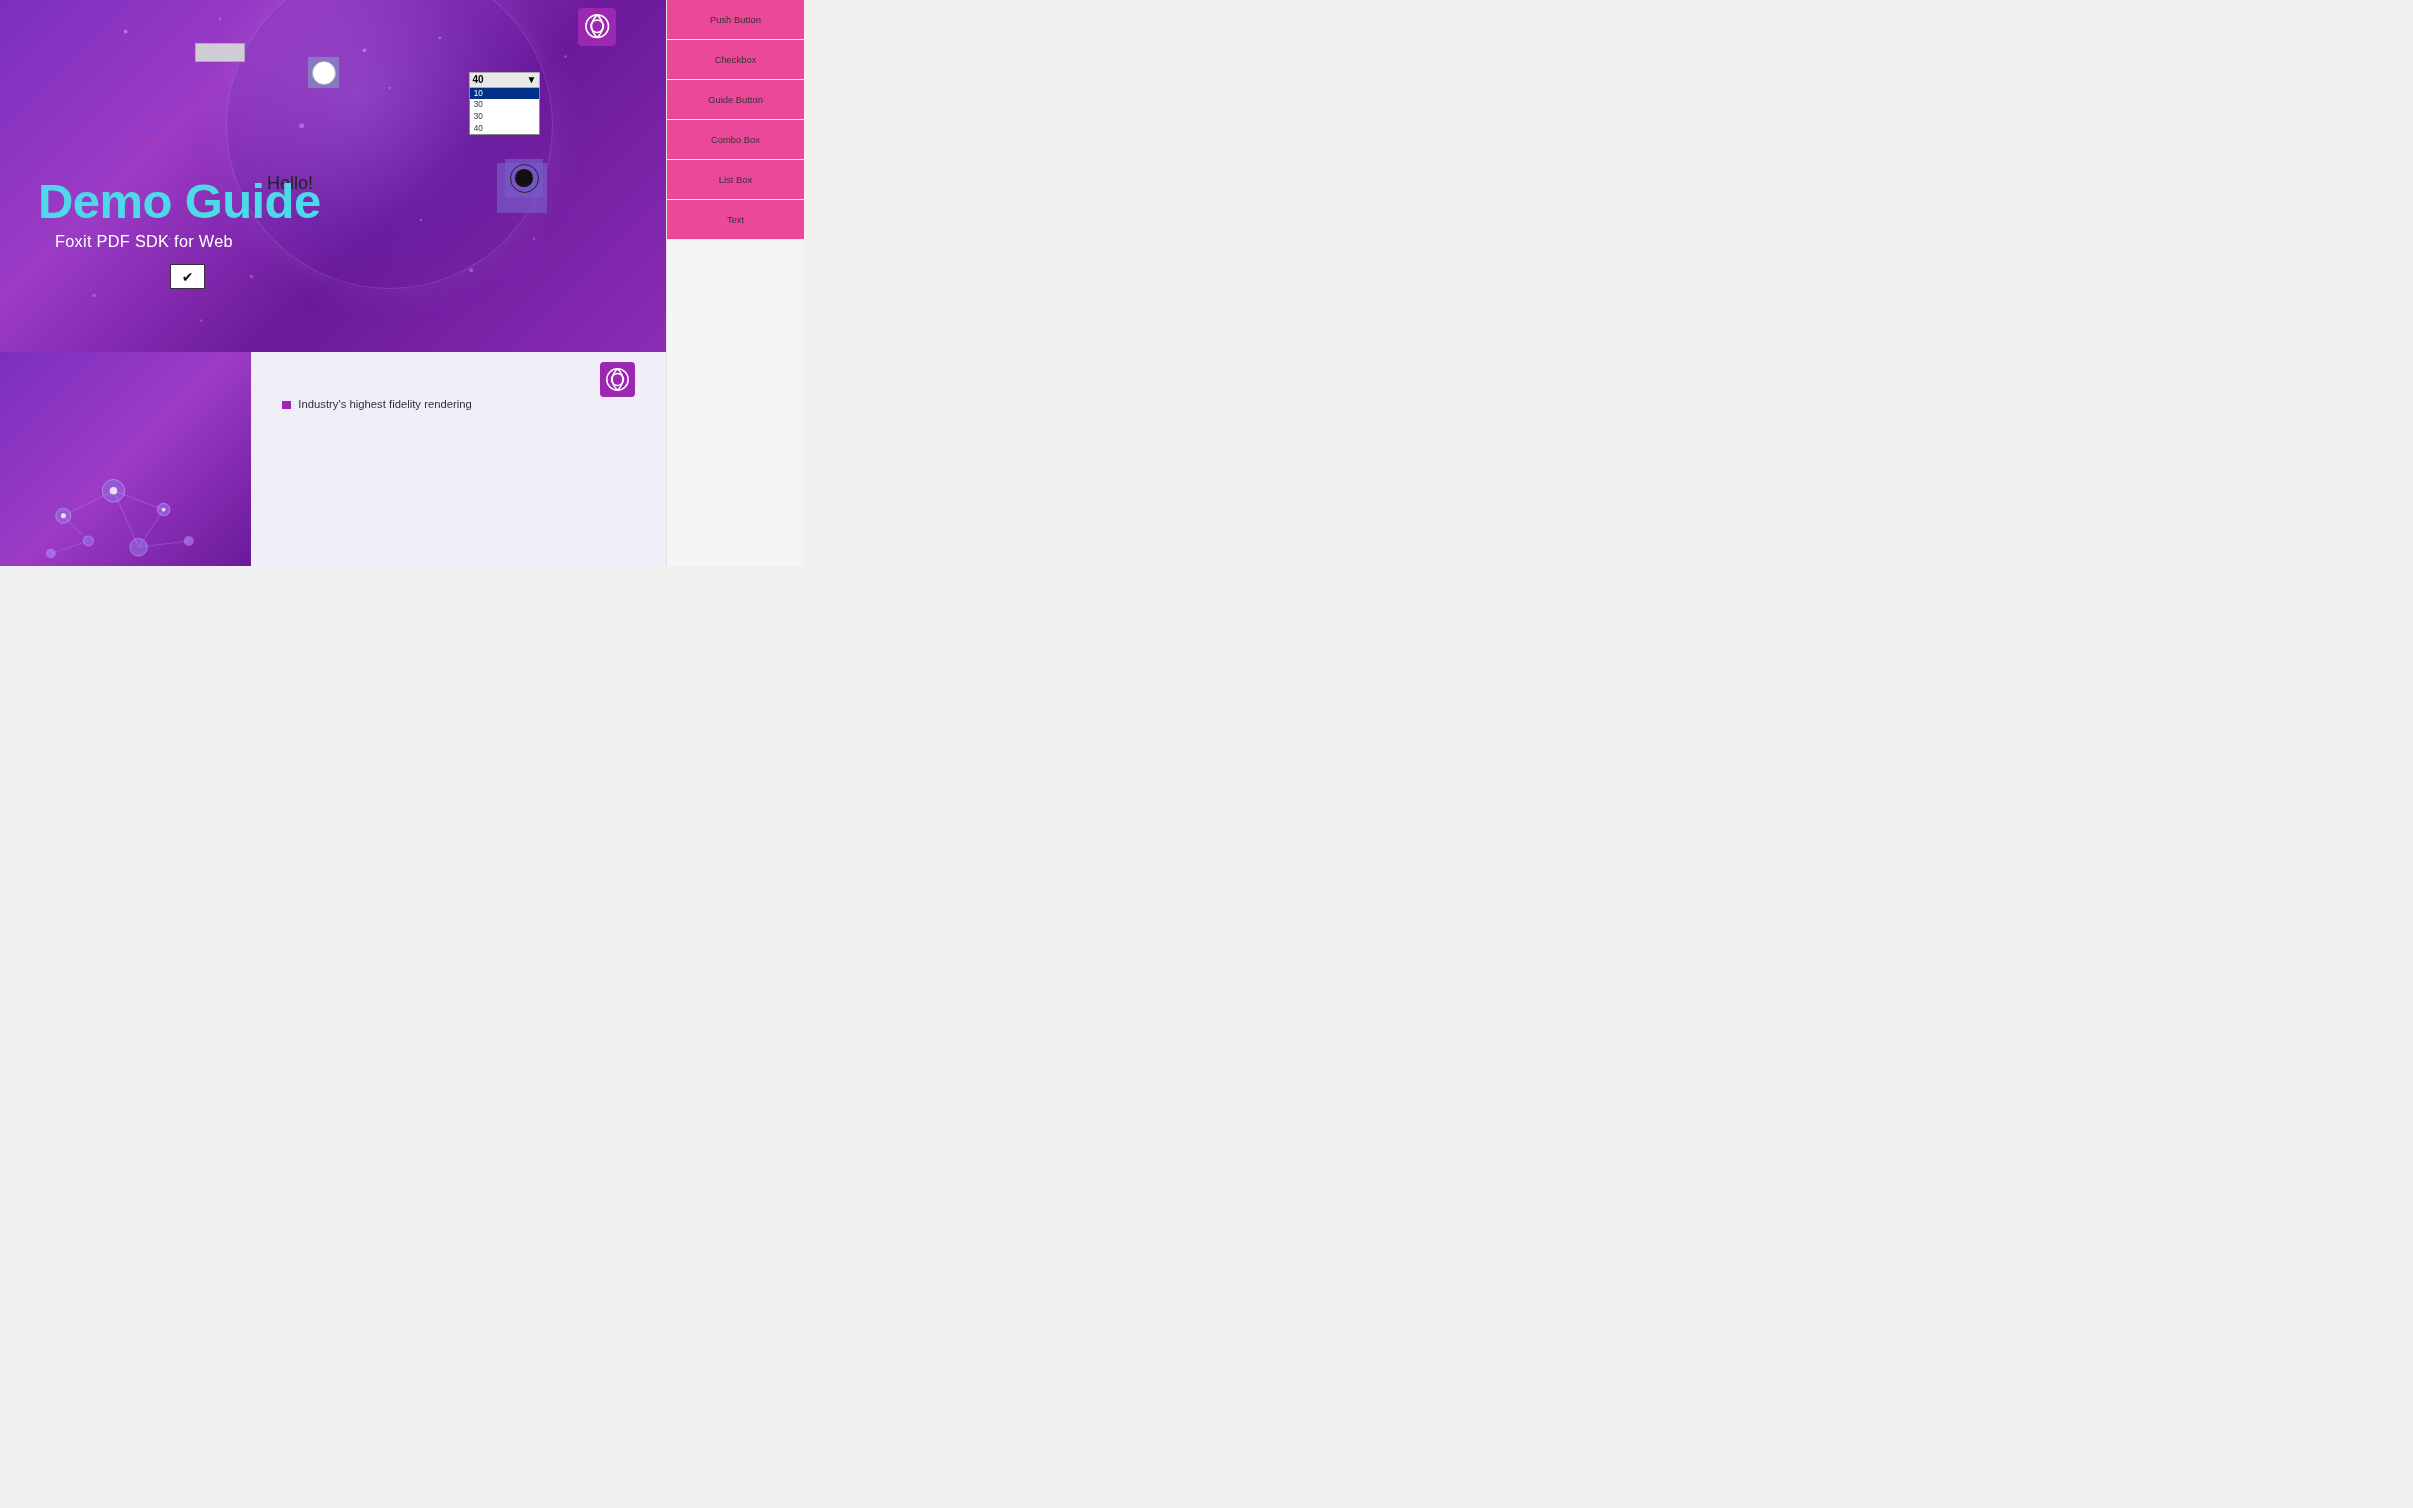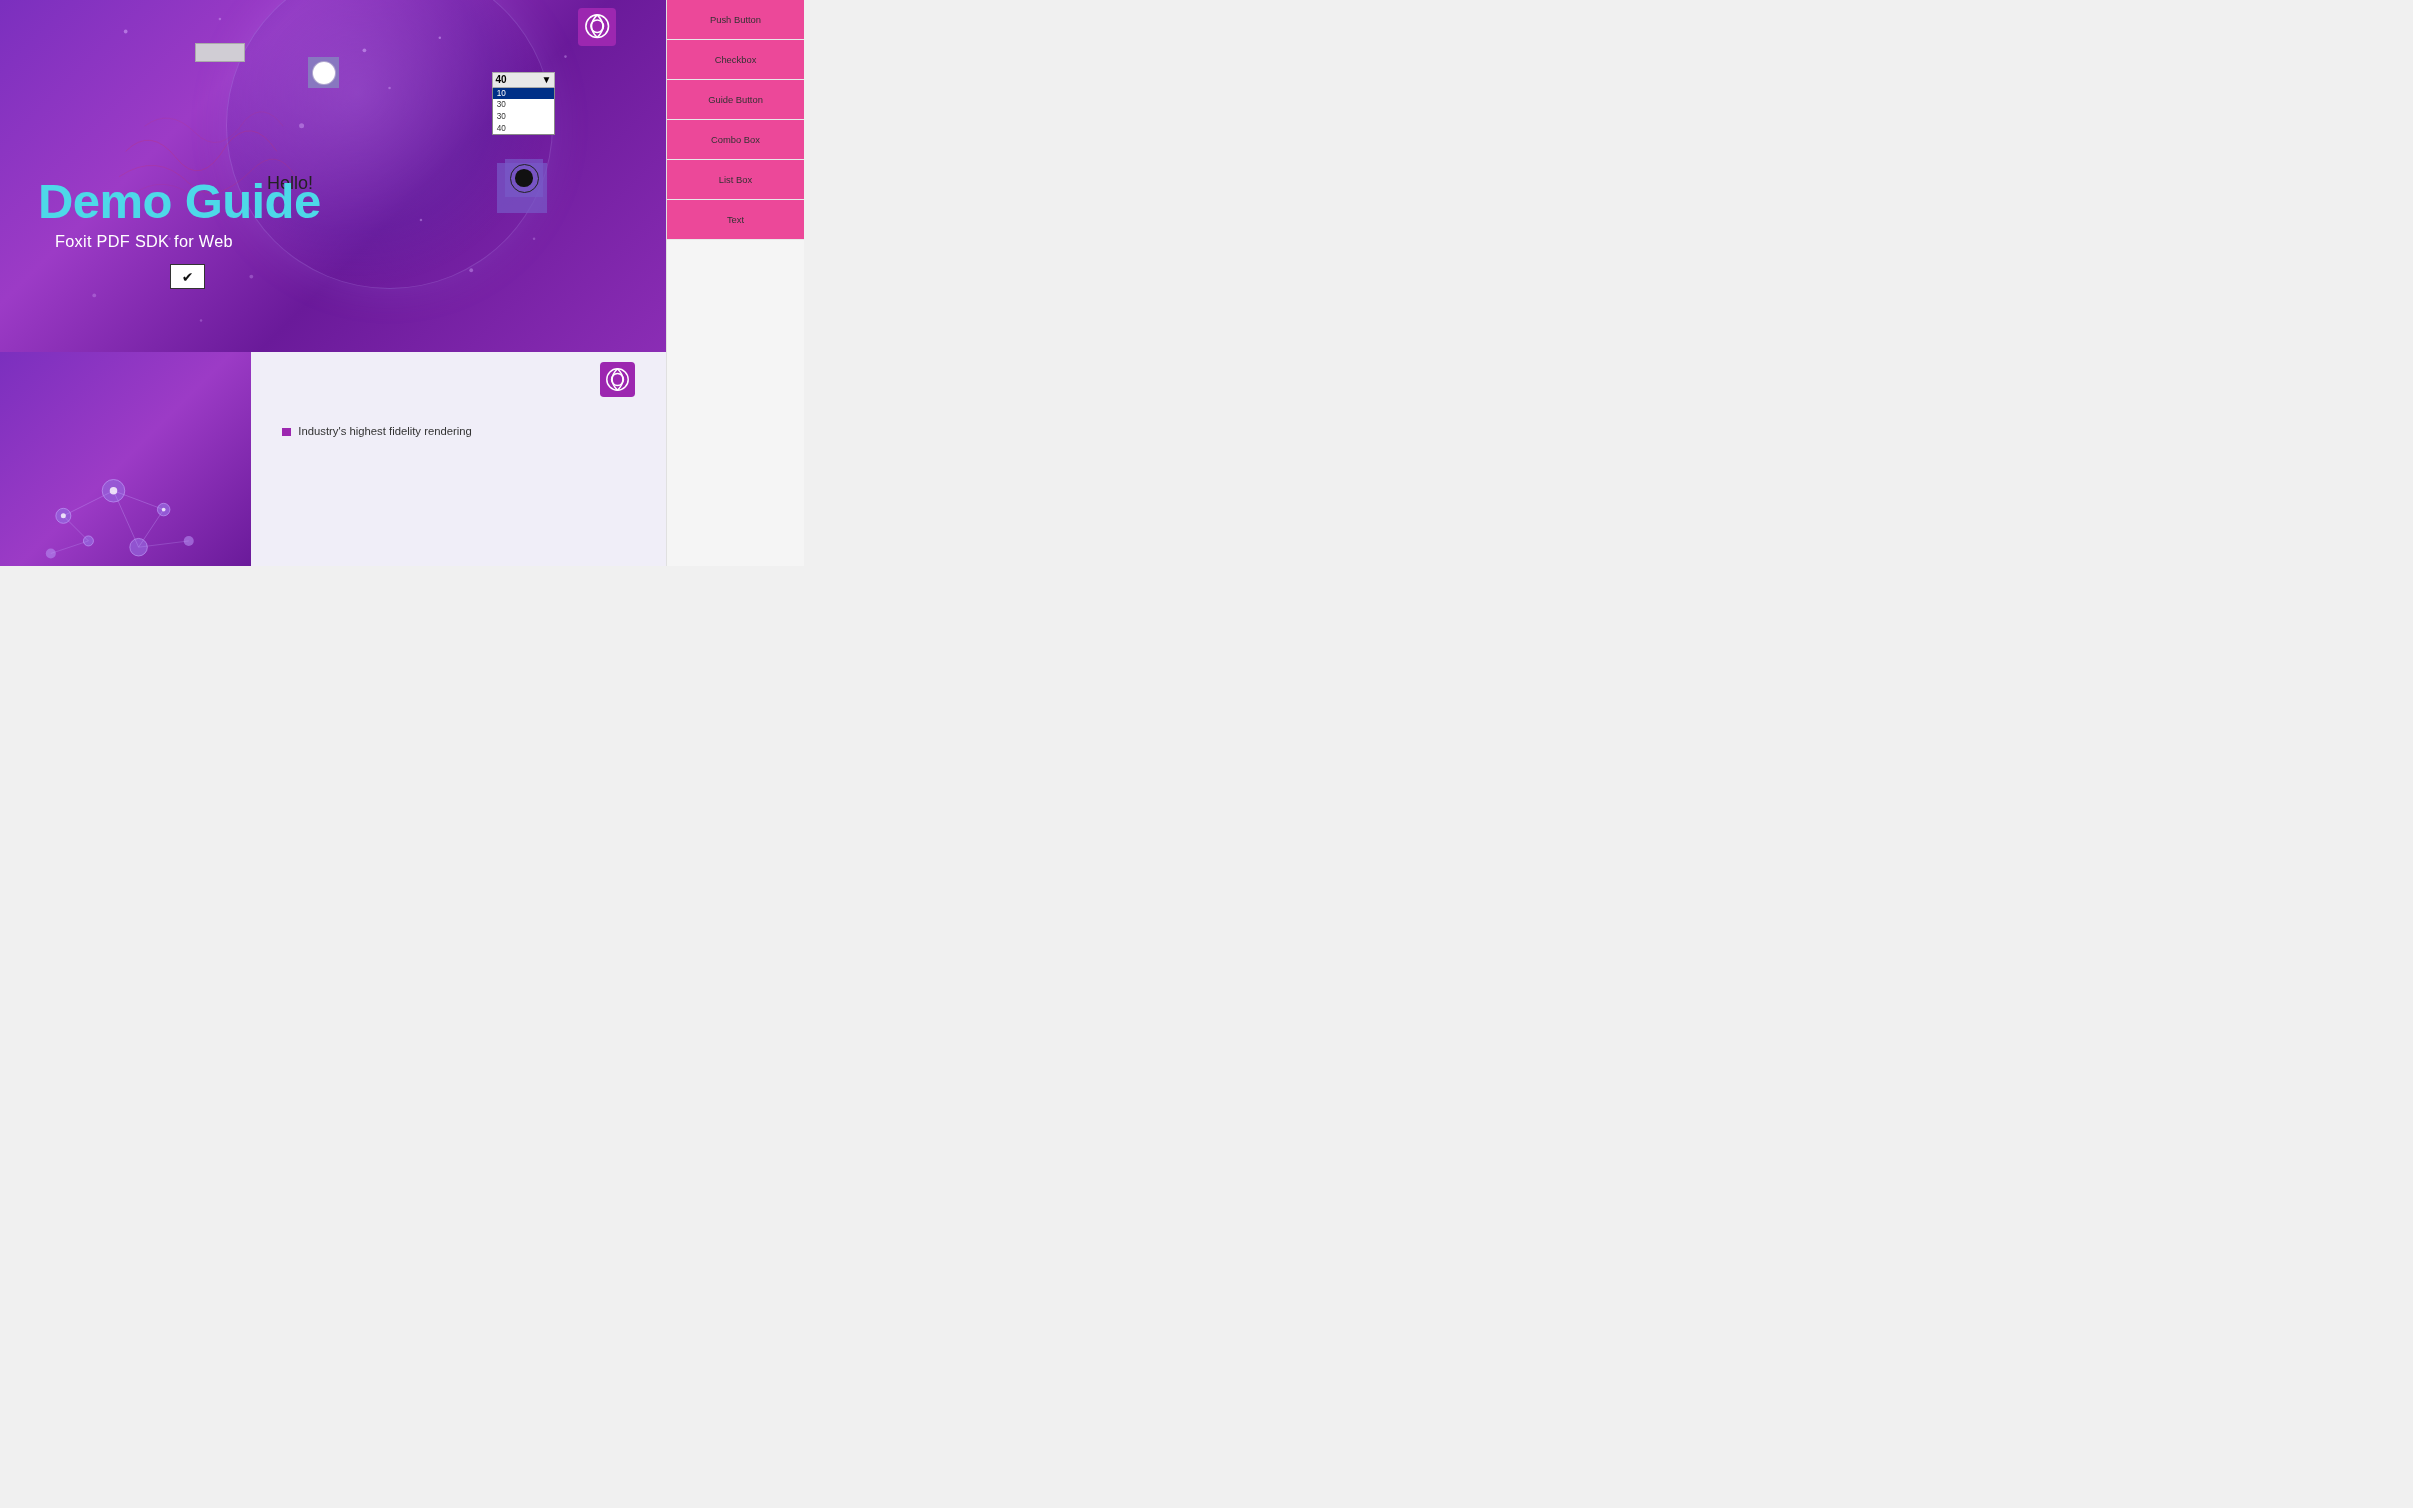--- a/index.html
+++ b/index.html
@@ -126,22 +126,22 @@
       height: 24px;
       border-radius: 50%;
       background: white;
       border: 1.3px solid rgba(100,80,160,0.5);
     }
 
     
     .pdf-combobox {
       position: absolute;
       top: 72px;
-      right: 111px;
-      width: 63px;
+      right: 126px;
+      width: 71px;
     }
 
     .pdf-combobox-header {
       display: flex;
       align-items: center;
       justify-content: space-between;
       background: #e8e8e8;
       border: 0.6px solid #aaa;
       padding: 1.3px 2.5px;
       font-size: 10px;
@@ -278,21 +278,21 @@
       left: 12.6px;
       width: 201px;
       height: 163px;
     }
 
     
     .bullet-item {
       display: flex;
       align-items: flex-start;
       gap: 7.5px;
-      margin-top: 48px;
+      margin-top: 21px;
     }
 
     .bullet-square {
       width: 8.8px;
       height: 8.8px;
       background: #9c27b0;
       flex-shrink: 0;
       margin-top: 2.5px;
     }
 

